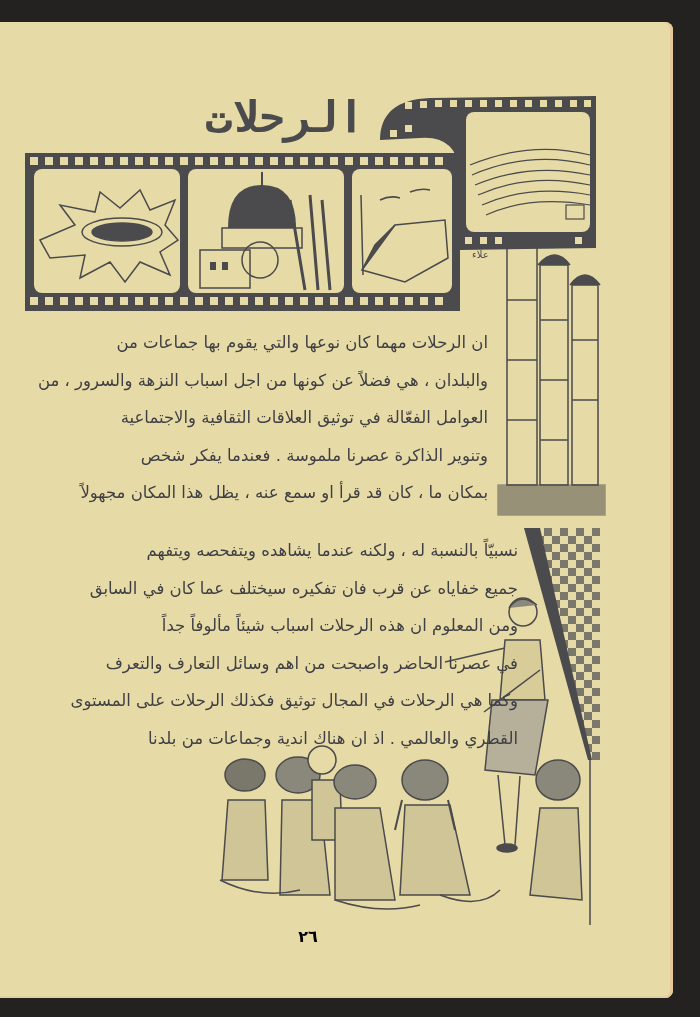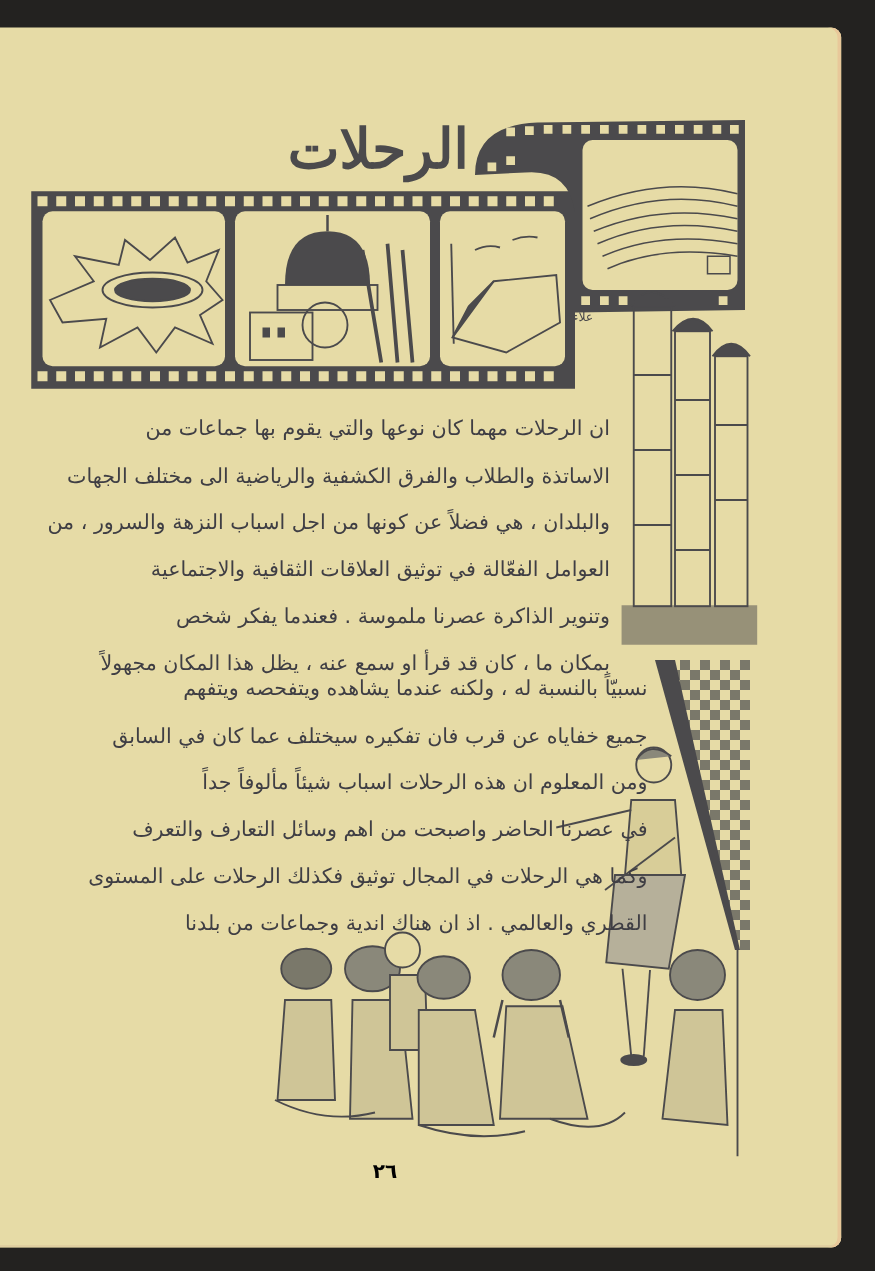--- a/index.html
+++ b/index.html
@@ -11,38 +11,38 @@
     }
     .page {
       position: absolute; left: 0; top: 22px; width: 673px; height: 976px;
       background: #e6dba6;
       border-top-right-radius: 8px; border-bottom-right-radius: 8px;
       box-shadow: inset -3px 0 0 #e8c89a, inset 0 -2px 0 #e0cfa0;
       overflow: hidden;
     }
     .title {
       position: absolute; left: 195px; top: 68px; width: 180px; height: 60px;
-      font-family: Liberation Sans, sans-serif; font-weight: bold;
-      font-size: 44px; color: #4b4a4c; text-align: right; direction: rtl;
+      font-family: Liberation Mono, monospace; font-weight: bold;
+      font-size: 44px; color: #4b4a4c; text-align: center; direction: rtl;
       line-height: 60px;
     }
     .ink { stroke: #4b4a4c; fill: none; }
     .body-text {
       position: absolute; direction: rtl; 
       font-family: "DejaVu Sans", sans-serif; font-size: 16.5px;
       color: #3f3e44; line-height: 37.5px; white-space: nowrap;
     }
     .line { display: block; }
     .page-number {
       position: absolute; left: 278px; top: 905px; width: 60px;
       font-size: 16px; font-weight: bold; color: #000000; text-align: center;
       direction: rtl;
     }
     .signature {
-      position: absolute; left: 458px; top: 227px; font-size: 10px; color: #4b4a4c;
+      position: absolute; left: 472px; top: 227px; font-size: 10px; color: #4b4a4c;
       direction: rtl;
     }
   </style>
 </head>
 <body>
 
 <div class="page">
 
   <div class="title">الرحلات</div>
 
@@ -245,21 +245,20 @@
       <g>
           <ellipse cx="558" cy="780" rx="22" ry="20" fill="#8a887a"></ellipse>
           <path d="M 540 808 L 578 808 L 582 900 L 530 895 Z" fill="#cfc597"></path>
         </g>
       <path d="M 220 880 Q 260 900 300 890 M 335 900 Q 380 915 420 905 M 440 895 Q 480 910 500 890"></path>
     </g>
   </svg>
 
   <div class="body-text" style="right:185px; top:302px; width:460px;">
     <span class="line">ان الرحلات مهما كان نوعها والتي يقوم بها جماعات من</span>
-    <span class="line">الاساتذة والطلاب والفرق الكشفية والرياضية الى مختلف الجهات</span>
     <span class="line">والبلدان ، هي فضلاً عن كونها من اجل اسباب النزهة والسرور ، من</span>
     <span class="line">العوامل الفعّالة في توثيق العلاقات الثقافية والاجتماعية</span>
     <span class="line">وتنوير الذاكرة عصرنا ملموسة . فعندما يفكر شخص</span>
     <span class="line">بمكان ما ، كان قد قرأ او سمع عنه ، يظل هذا المكان مجهولاً</span>
   </div>
 
   <div class="body-text" style="right:155px; top:510px; width:500px;">
     <span class="line">نسبيّاً بالنسبة له ، ولكنه عندما يشاهده ويتفحصه ويتفهم</span>
     <span class="line">جميع خفاياه عن قرب فان تفكيره سيختلف عما كان في السابق</span>
     <span class="line">ومن المعلوم ان هذه الرحلات اسباب شيئاً مألوفاً جداً</span>

